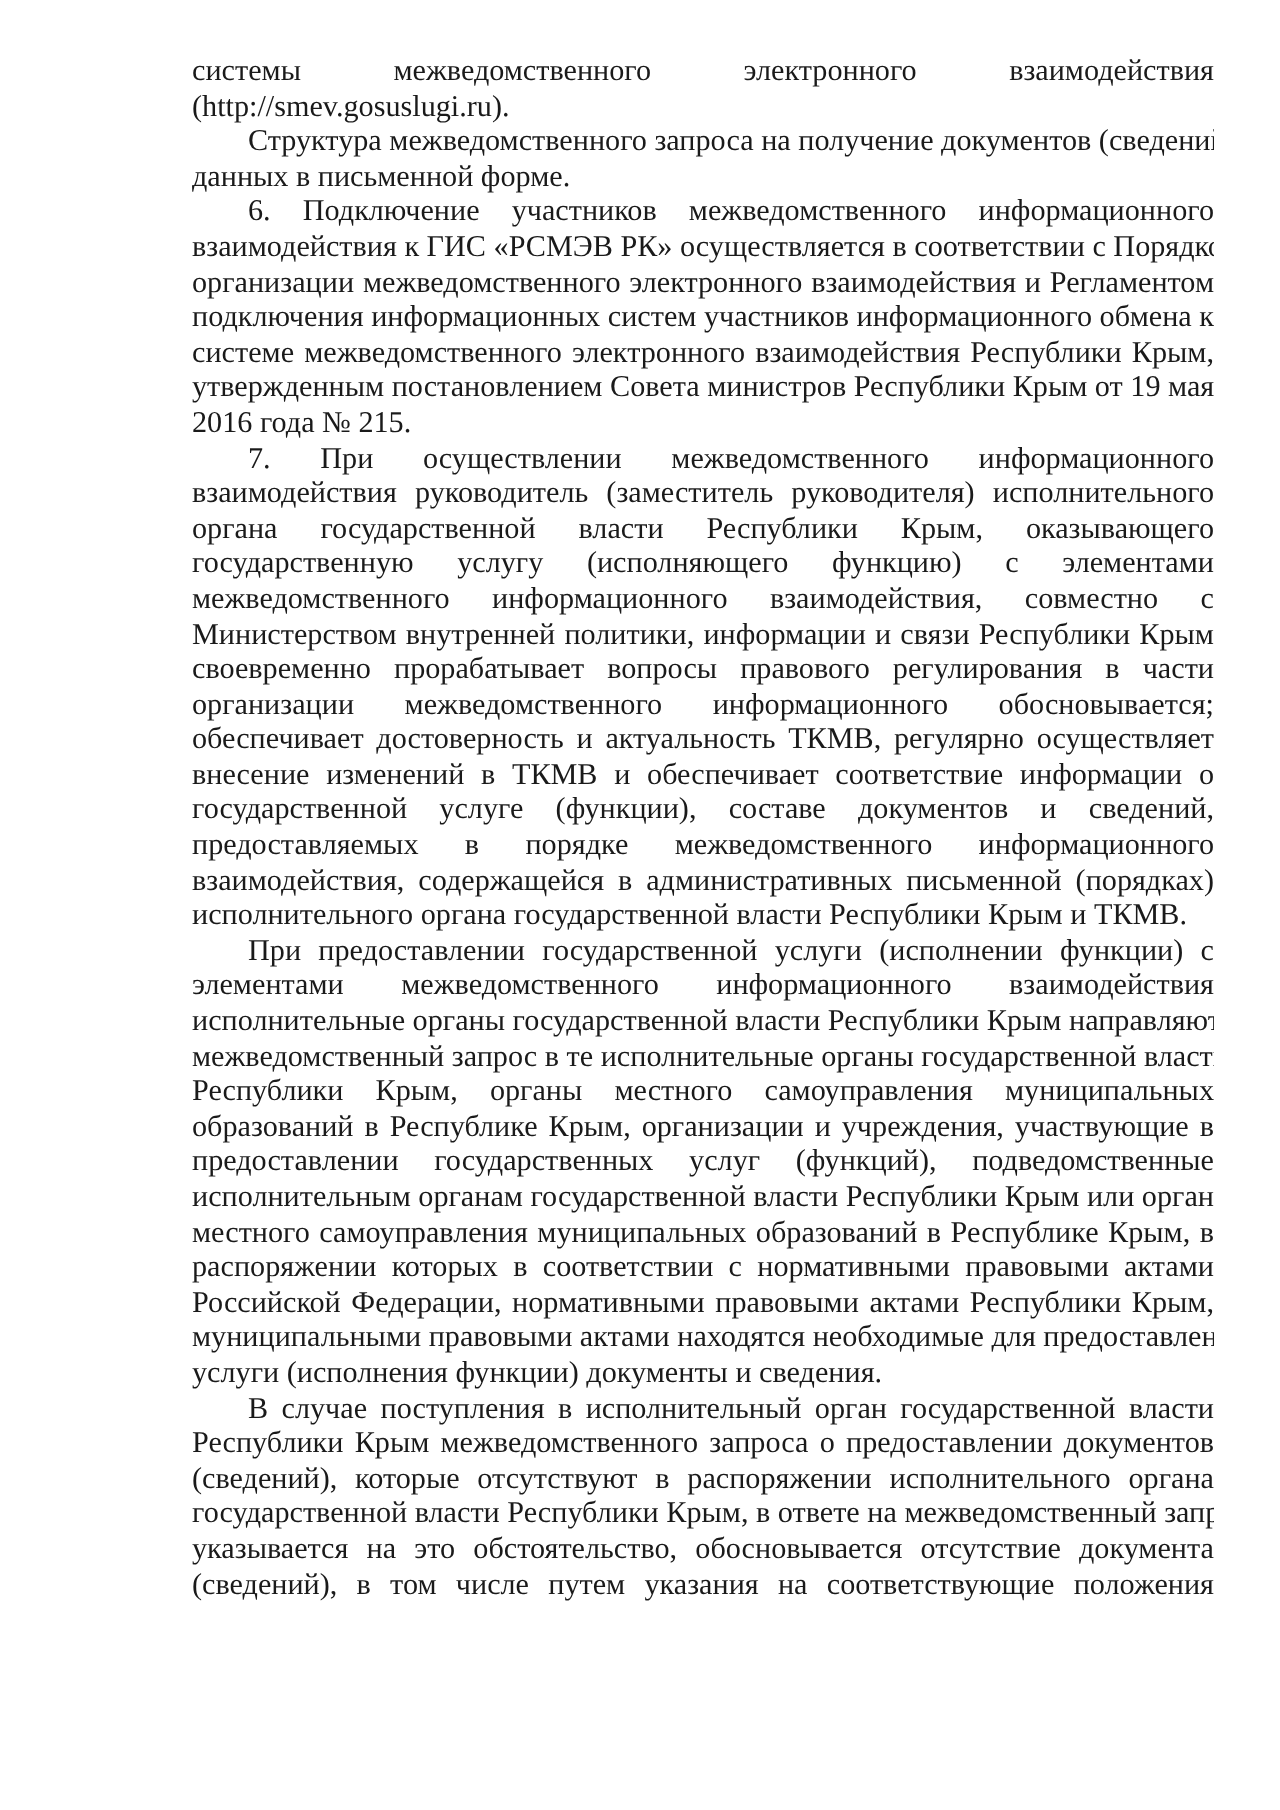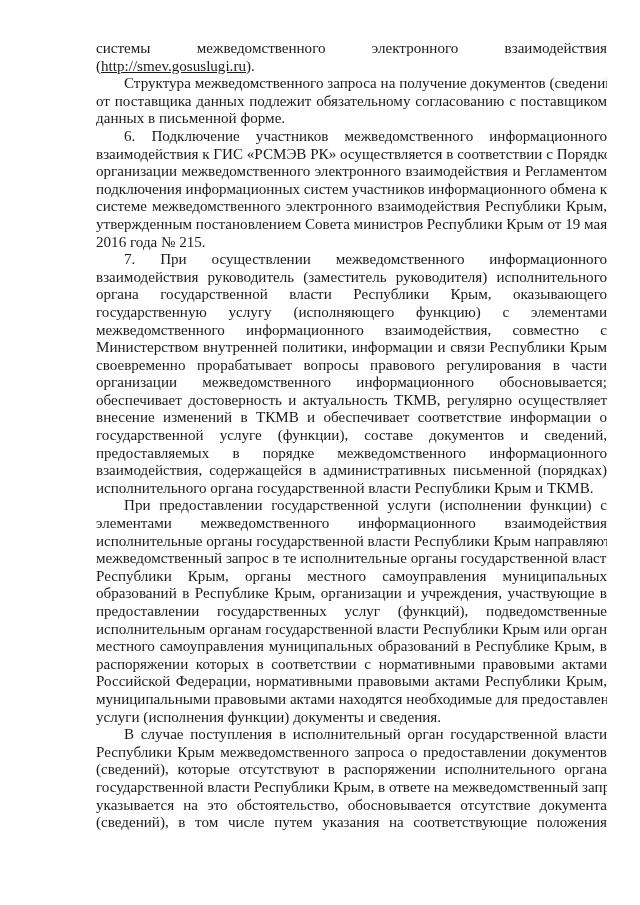--- a/index.html
+++ b/index.html
@@ -1,51 +1,50 @@
 <!DOCTYPE html>
 <html><head>
   <meta charset="utf-8">
   <style>
     html, body { margin: 0; padding: 0; background: #ffffff; }
     body { width: 640px; height: 905px; position: relative; overflow: hidden; }
     .page {
       position: absolute;
       left: 96px;
-      top: 40px;
+      top: 28px;
       width: 511px;
       font-family: "Liberation Serif", "DejaVu Serif", serif;
       font-size: 15.1px;
       line-height: 17.6px;
       color: #1a1a1a;
     }
     .line {
       display: block;
       height: 17.6px;
       white-space: nowrap;
       text-align: justify;
       text-align-last: justify;
       overflow: hidden;
     }
     .line.last { text-align-last: left; }
     .line.indent { padding-left: 28px; }
-    .link { text-decoration: underline; }
+    .link { }
   </style>
 </head>
 <body>
 
 <div class="page">
 
   <div>
     <span class="line">системы межведомственного электронного взаимодействия</span>
     <span class="line last">(<span class="link">http://smev.gosuslugi.ru</span>).</span>
   </div>
 
   <div>
     <span class="line indent">Структура межведомственного запроса на получение документов (сведений)</span>
-    <span class="line">от поставщика данных подлежит обязательному согласованию с поставщиком</span>
     <span class="line last">данных в письменной форме.</span>
   </div>
 
   <div>
     <span class="line indent">6. Подключение участников межведомственного информационного</span>
     <span class="line">взаимодействия к ГИС «РСМЭВ РК» осуществляется в соответствии с Порядком</span>
     <span class="line">организации межведомственного электронного взаимодействия и Регламентом</span>
     <span class="line">подключения информационных систем участников информационного обмена к</span>
     <span class="line">системе межведомственного электронного взаимодействия Республики Крым,</span>
     <span class="line">утвержденным постановлением Совета министров Республики Крым от 19 мая</span>

